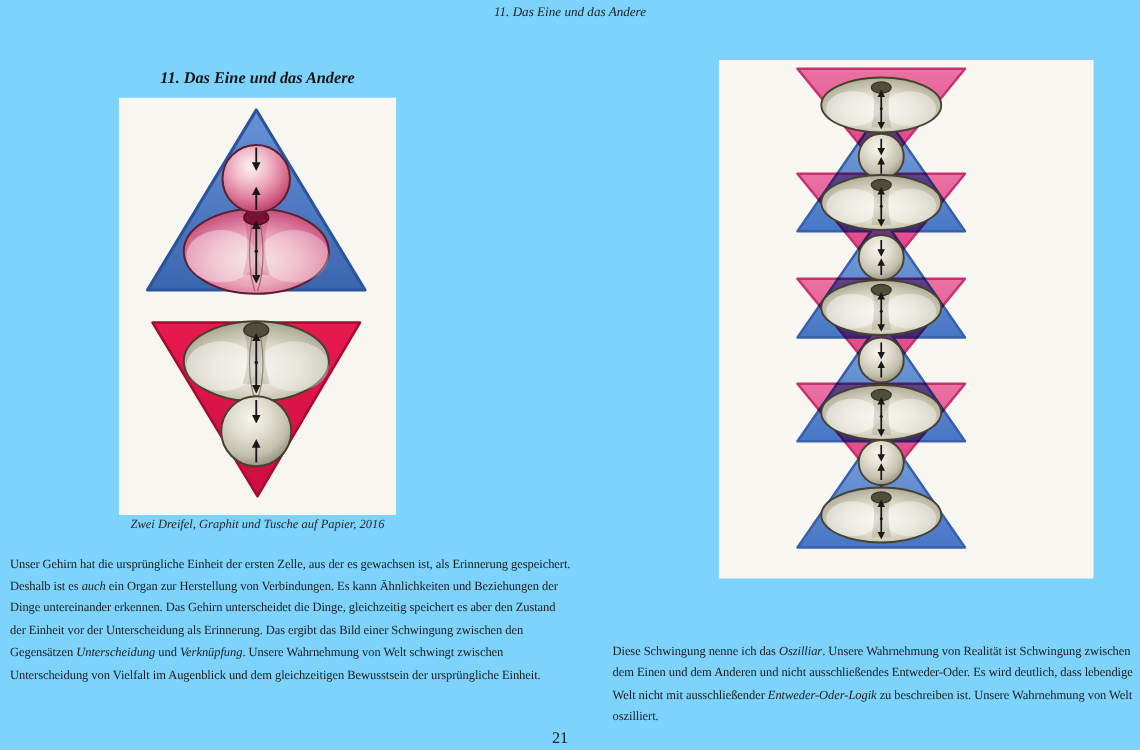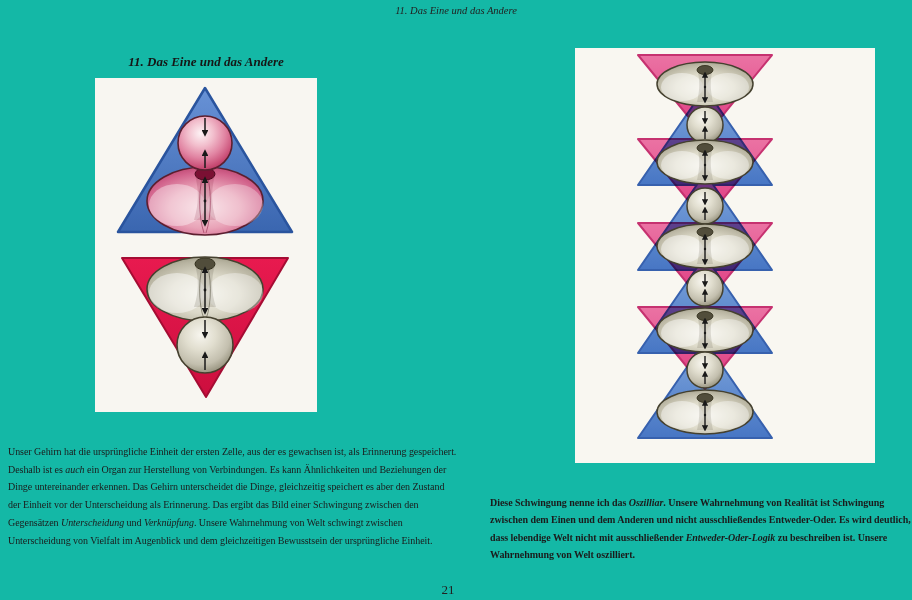--- a/index.html
+++ b/index.html
@@ -1,17 +1,17 @@
 <!DOCTYPE html>
 <html lang="de"><head>
 <meta charset="utf-8">
 <style>
   html,body{margin:0;padding:0;background:#ffffff;}
   .spread{
-    position:relative;width:912px;height:600px;background:#14b8a6;
+    position:relative;width:912px;height:600px;background:#7dd3fc;
     font-family:"Liberation Serif","DejaVu Serif",serif;color:#1b1b1b;overflow:hidden;
   }
   .running-header{
     position:absolute;top:5px;left:0;right:0;text-align:center;
     font-style:italic;font-size:10.5px;color:#222;
   }
   .left-title{
     position:absolute;left:95px;top:54px;width:222px;text-align:center;
     font-weight:700;font-style:italic;font-size:13px;color:#161616;
   }
@@ -21,21 +21,21 @@
   .caption{
     position:absolute;text-align:center;font-style:italic;font-size:10px;color:#262626;
   }
   .caption-left{left:56px;top:414px;width:300px;}
   .caption-right{left:556px;top:472px;width:300px;}
   .body-text{
     position:absolute;font-size:10px;line-height:17.7px;text-align:left;
     color:#1b1b1b;letter-spacing:-0.05px;
   }
   .body-left{left:8px;top:433px;width:450px;}
-  .body-right{left:490px;top:484px;width:421px;line-height:17.4px;font-weight:bold;}
+  .body-right{left:490px;top:503px;width:421px;line-height:17.4px;}
   .body-text i{font-style:italic;}
   .page-number{
     position:absolute;left:426px;top:582px;width:44px;text-align:center;
     font-size:13px;color:#222;
   }
 </style>
 </head>
 <body>
 
 <div class="spread">
@@ -120,20 +120,21 @@
       <circle cx="110" cy="212" r="1.4" fill="#191919"></circle>
     </g>
 
     <g>
       <circle cx="110" cy="267" r="28" fill="url(#gGrayL)" stroke="#45412f" stroke-width="1.6"></circle>
       <line x1="110" y1="242" x2="110" y2="258" stroke="#191919" stroke-width="1.5" marker-end="url(#ahL)"></line>
       <line x1="110" y1="292" x2="110" y2="276" stroke="#191919" stroke-width="1.5" marker-end="url(#ahL)"></line>
     </g>
   </svg>
 
+  <div class="caption caption-left">Zwei Dreifel, Graphit und Tusche auf Papier, 2016</div>
 
   <p class="body-text body-left"><span>Unser Gehirn hat die ursprüngliche Einheit der ersten Zelle, aus der es gewachsen ist, als Erinnerung gespeichert. Deshalb ist es </span><i>auch</i><span> ein Organ zur Herstellung von Verbindungen. Es kann Ähnlichkeiten und Beziehungen der Dinge untereinander erkennen. Das Gehirn unterscheidet die Dinge, gleichzeitig speichert es aber den Zustand der Einheit vor der Unterscheidung als Erinnerung. Das ergibt das Bild einer Schwingung zwischen den Gegensätzen </span><i>Unterscheidung</i><span> und </span><i>Verknüpfung</i><span>. Unsere Wahrnehmung von Welt schwingt zwischen Unterscheidung von Vielfalt im Augenblick und dem gleichzeitigen Bewusstsein der ursprüngliche Einheit.</span></p>
 
   <svg class="artwork art-right" width="300" height="415" viewBox="0 0 300 415" role="img" aria-label="Das Oszilliar">
     <defs>
       <linearGradient id="gBlueR" x1="0" y1="0" x2="0" y2="1">
         <stop offset="0" stop-color="#7aa2dc"></stop>
           <stop offset="1" stop-color="#3e70c2"></stop>
       </linearGradient>
       <linearGradient id="gMagR" x1="0" y1="0" x2="0" y2="1">

